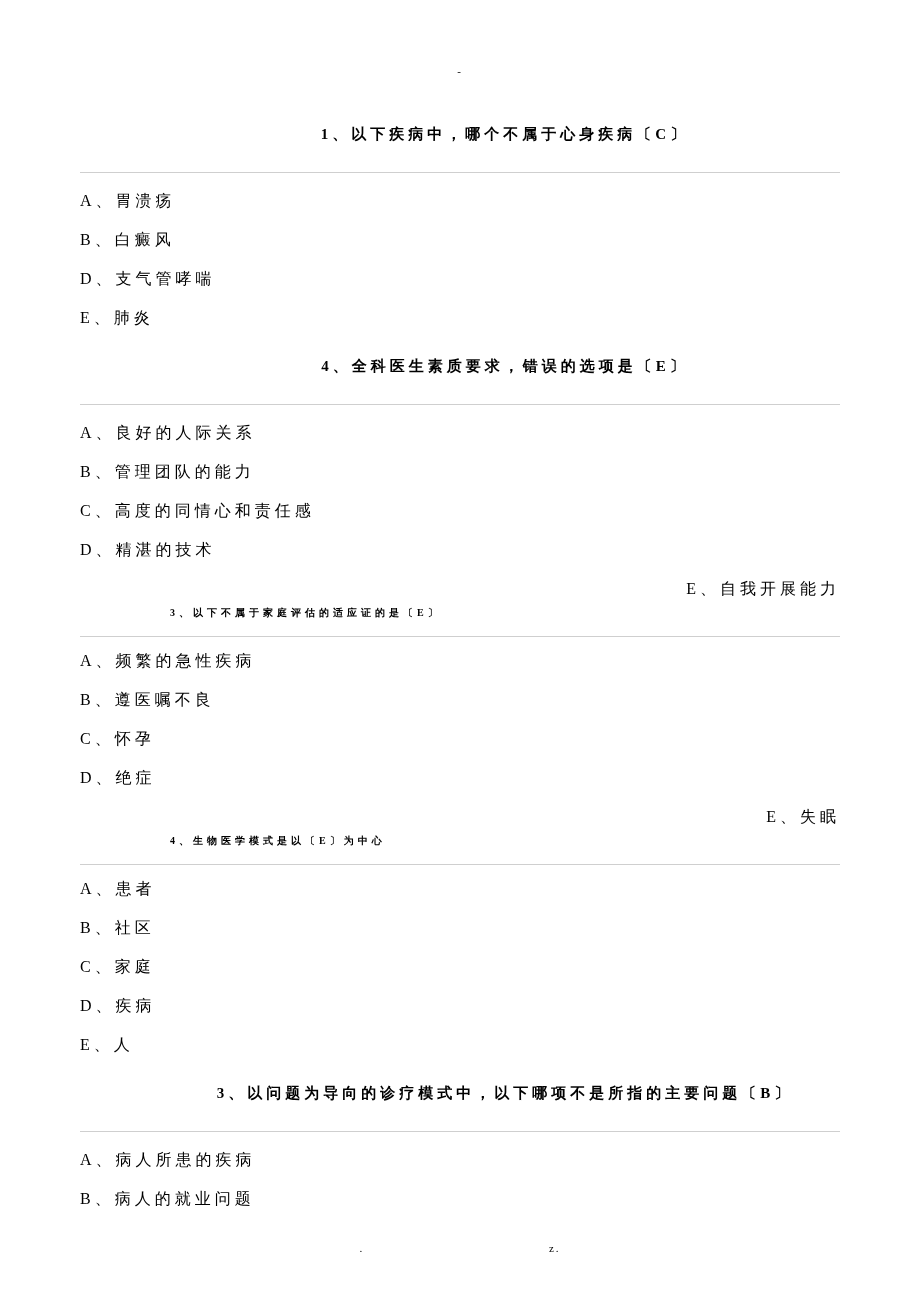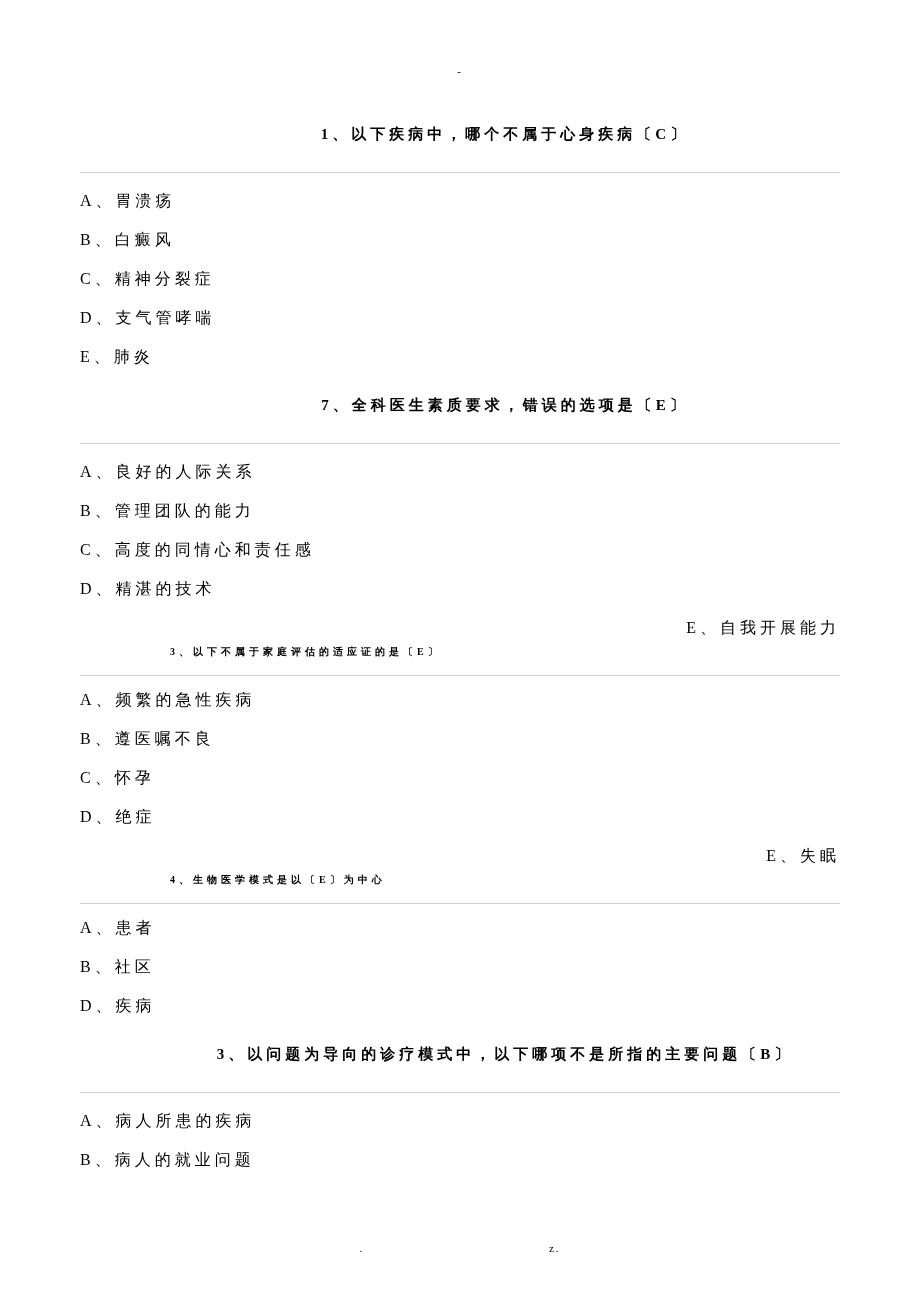--- a/index.html
+++ b/index.html
@@ -73,45 +73,46 @@
 
 <div class="page">
 
   <div class="top-mark">-</div>
 
   <div class="block">
     <div class="q-title">1、以下疾病中，哪个不属于心身疾病〔C〕</div>
     <hr class="sep">
     <div class="opt">A、胃溃疡</div>
     <div class="opt">B、白癜风</div>
-    <div class="opt">C、精神分裂症</div>
     <div class="opt">D、支气管哮喘</div>
     <div class="opt">E、肺炎</div>
   </div>
 
   <div class="block">
-    <div class="q-title">7、全科医生素质要求，错误的选项是〔E〕</div>
+    <div class="q-title">4、全科医生素质要求，错误的选项是〔E〕</div>
     <hr class="sep">
     <div class="opt">A、良好的人际关系</div>
     <div class="opt">B、管理团队的能力</div>
     <div class="opt">C、高度的同情心和责任感</div>
     <div class="opt">D、精湛的技术</div>
     <div class="opt opt-last">E、自我开展能力</div>
     <div class="q-title-inline">3、以下不属于家庭评估的适应证的是〔E〕</div>
     <hr class="sep-tight">
     <div class="opt">A、频繁的急性疾病</div>
     <div class="opt">B、遵医嘱不良</div>
     <div class="opt">C、怀孕</div>
     <div class="opt">D、绝症</div>
     <div class="opt opt-last">E、失眠</div>
     <div class="q-title-inline">4、生物医学模式是以〔E〕为中心</div>
     <hr class="sep-tight">
     <div class="opt">A、患者</div>
     <div class="opt">B、社区</div>
+    <div class="opt">C、家庭</div>
     <div class="opt">D、疾病</div>
+    <div class="opt">E、人</div>
   </div>
 
   <div class="block">
     <div class="q-title">3、以问题为导向的诊疗模式中，以下哪项不是所指的主要问题〔B〕</div>
     <hr class="sep">
     <div class="opt">A、病人所患的疾病</div>
     <div class="opt">B、病人的就业问题</div>
   </div>
 
 </div>

